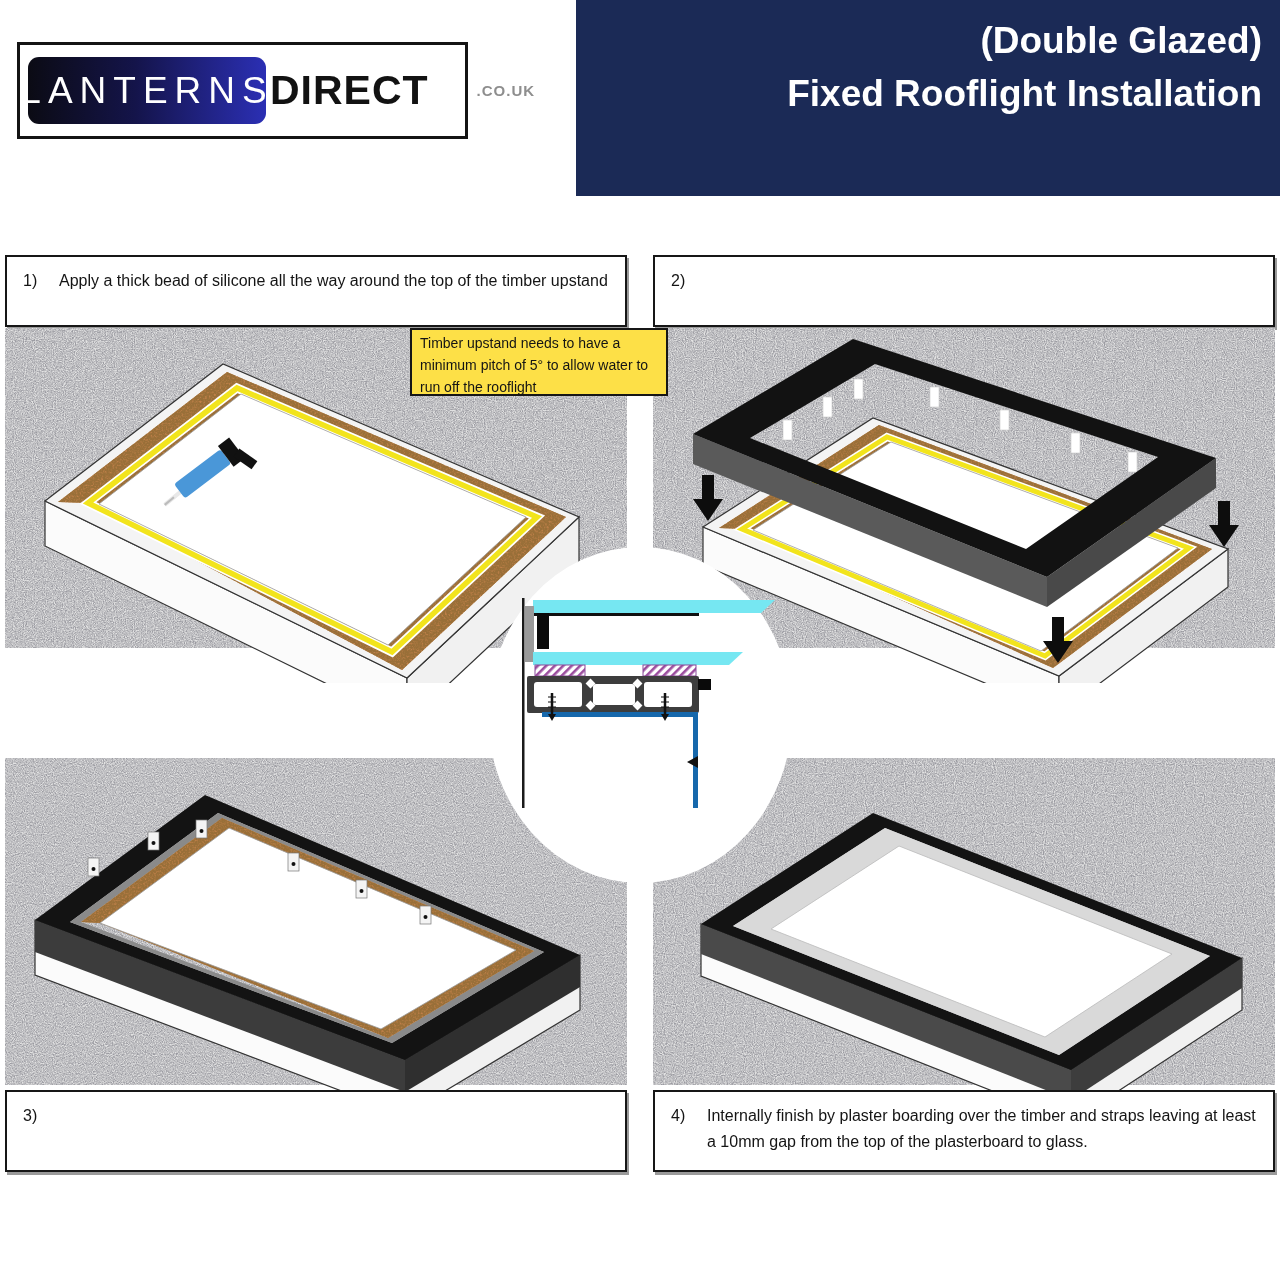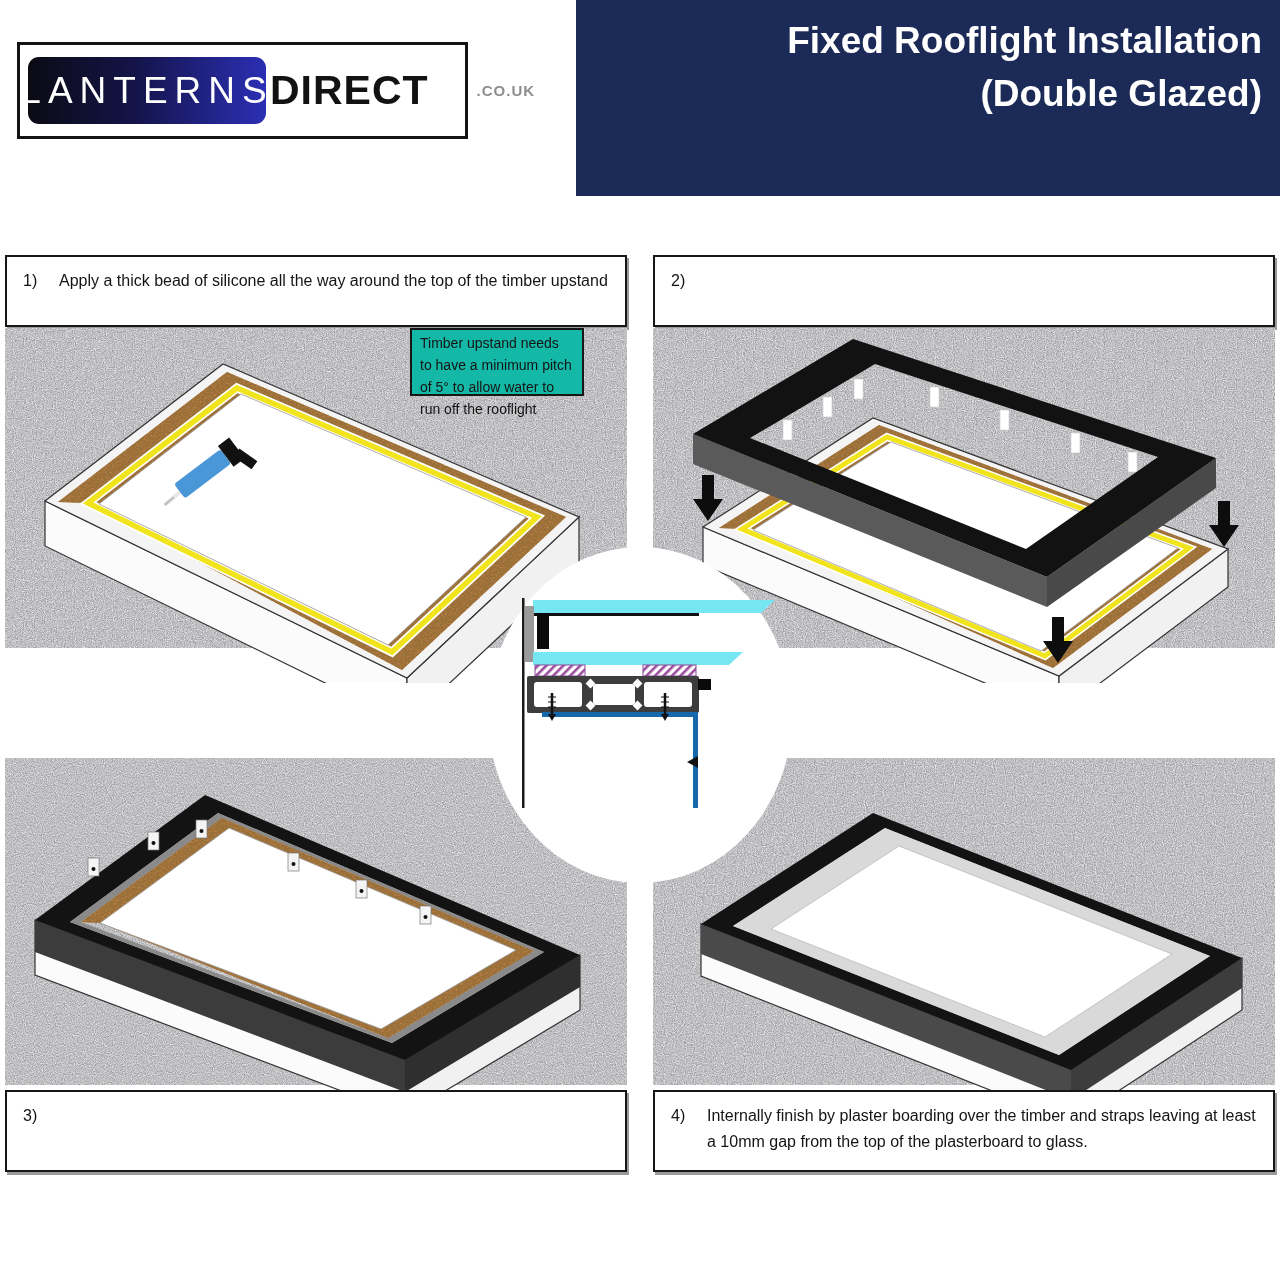--- a/index.html
+++ b/index.html
@@ -33,43 +33,43 @@
   .caption{
     position:absolute;background:#fff;border:2px solid #161616;
     box-shadow:2px 3px 0 #9a9a9a;box-sizing:border-box;
     font-size:16px;color:#141414;display:grid;grid-template-columns:36px 1fr;
     padding:11px 14px 0 16px;line-height:26px;
   }
   .caption .num{font-weight:400;}
   .cap-justify{text-align:justify;}
   
   .note-box{
-    position:absolute;left:410px;top:328px;width:174px;height:68px;
-    background:#14b8a6;border:2px solid #161616;box-sizing:border-box;
+    position:absolute;left:410px;top:328px;width:258px;height:68px;
+    background:#fde047;border:2px solid #161616;box-sizing:border-box;
     font-size:14px;line-height:22px;color:#141414;padding:2px 8px;z-index:5;
   }
   .panel-svg{position:absolute;z-index:1;}
   .center-detail{position:absolute;left:472px;top:543px;z-index:6;}
 </style>
 </head>
 <body>
 
 <div class="logo-box">
   <div class="logo-grad">
     <span>LANTERNS</span>
   </div>
   <div class="logo-right">
     <span class="logo-direct">DIRECT</span>
     <span class="logo-tld">.CO.UK</span>
   </div>
 </div>
 
 <div class="title-block">
+  <div>(Double Glazed)</div>
   <div>Fixed Rooflight Installation</div>
-  <div>(Double Glazed)</div>
 </div>
 
 <div class="caption cap-justify" style="left:5px;top:255px;width:622px;height:72px;">
   <span class="num">1)</span>
   <span>Apply a thick bead of silicone all the way around the top of the timber upstand</span>
 </div>
 <div class="caption cap-justify" style="left:653px;top:255px;width:622px;height:72px;">
   <span class="num">2)</span>
 </div>
 <div class="caption" style="left:5px;top:1090px;width:622px;height:82px;">

